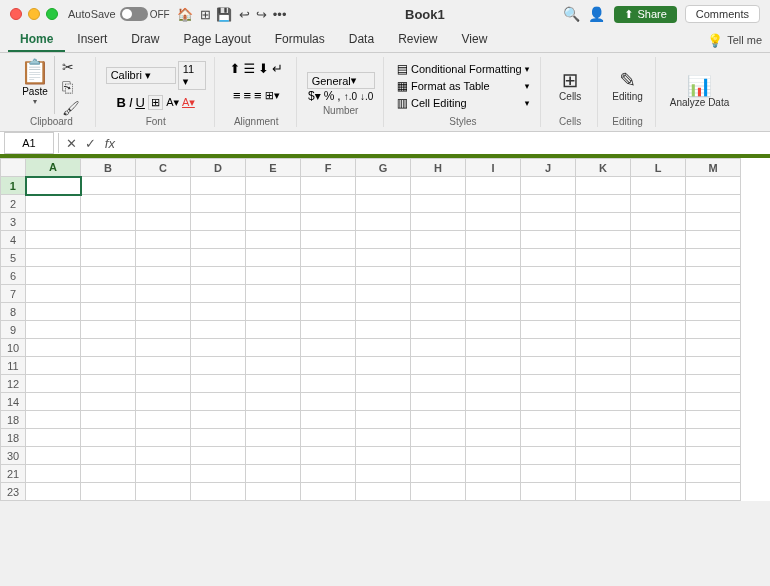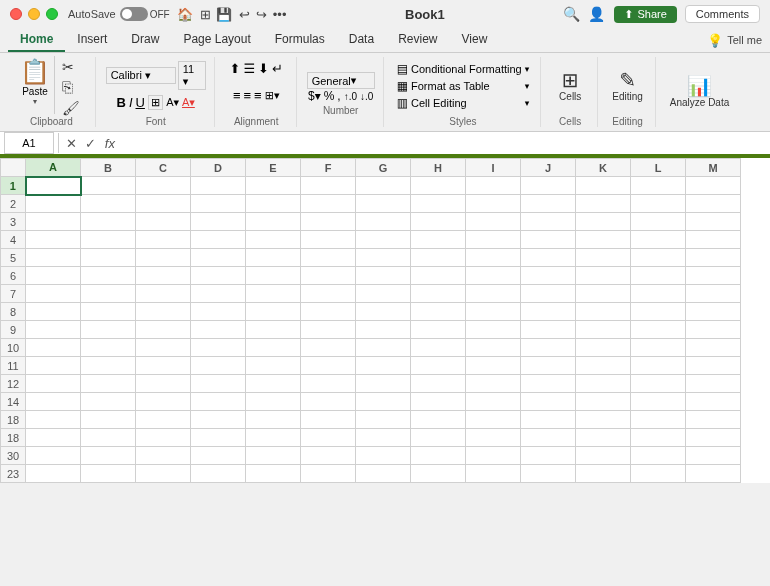--- a/index.html
+++ b/index.html
@@ -539,20 +539,36 @@
             <td class="cell" contenteditable="true" style=""></td>
             <td class="cell" contenteditable="true" style=""></td>
             <td class="cell" contenteditable="true" style=""></td>
             <td class="cell" contenteditable="true" style=""></td>
             <td class="cell" contenteditable="true" style=""></td>
             <td class="cell" contenteditable="true" style=""></td>
             <td class="cell" contenteditable="true" style=""></td>
             <td class="cell" contenteditable="true" style=""></td>
           </tr>
           <tr>
+            <td class="row-num">21</td>
+            <td class="cell" contenteditable="true" style=""></td>
+            <td class="cell" contenteditable="true" style=""></td>
+            <td class="cell" contenteditable="true" style=""></td>
+            <td class="cell" contenteditable="true" style=""></td>
+            <td class="cell" contenteditable="true" style=""></td>
+            <td class="cell" contenteditable="true" style=""></td>
+            <td class="cell" contenteditable="true" style=""></td>
+            <td class="cell" contenteditable="true" style=""></td>
+            <td class="cell" contenteditable="true" style=""></td>
+            <td class="cell" contenteditable="true" style=""></td>
+            <td class="cell" contenteditable="true" style=""></td>
+            <td class="cell" contenteditable="true" style=""></td>
+            <td class="cell" contenteditable="true" style=""></td>
+          </tr>
+          <tr>
             <td class="row-num">23</td>
             <td class="cell" contenteditable="true" style=""></td>
             <td class="cell" contenteditable="true" style=""></td>
             <td class="cell" contenteditable="true" style=""></td>
             <td class="cell" contenteditable="true" style=""></td>
             <td class="cell" contenteditable="true" style=""></td>
             <td class="cell" contenteditable="true" style=""></td>
             <td class="cell" contenteditable="true" style=""></td>
             <td class="cell" contenteditable="true" style=""></td>
             <td class="cell" contenteditable="true" style=""></td>

